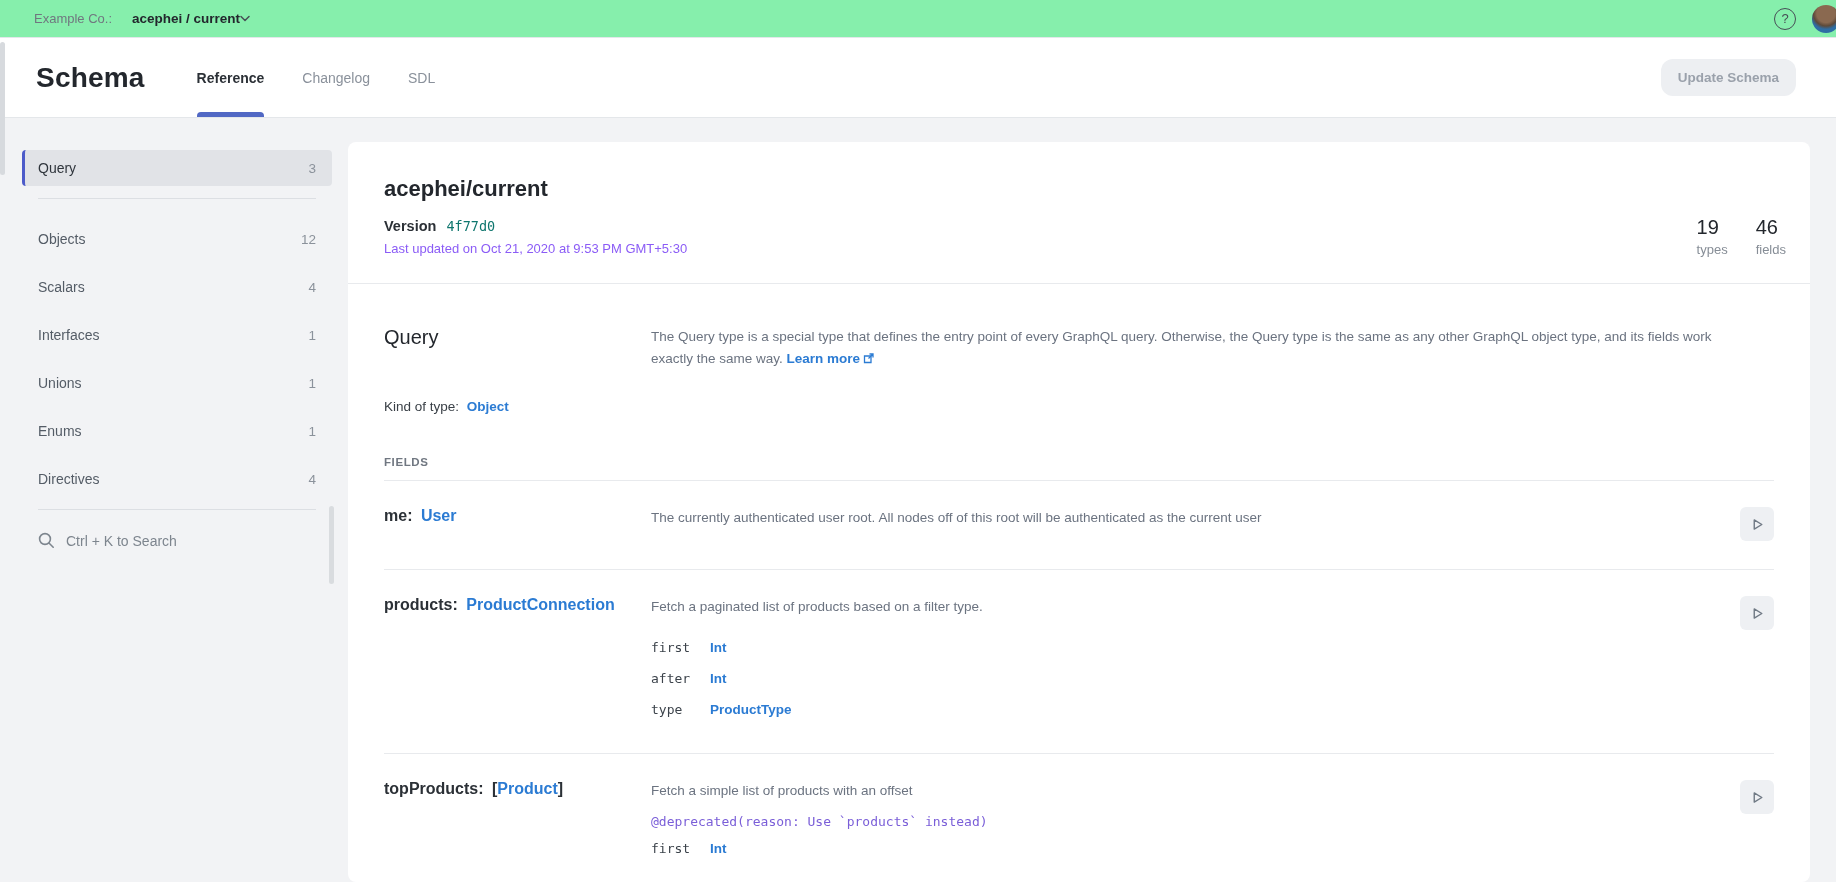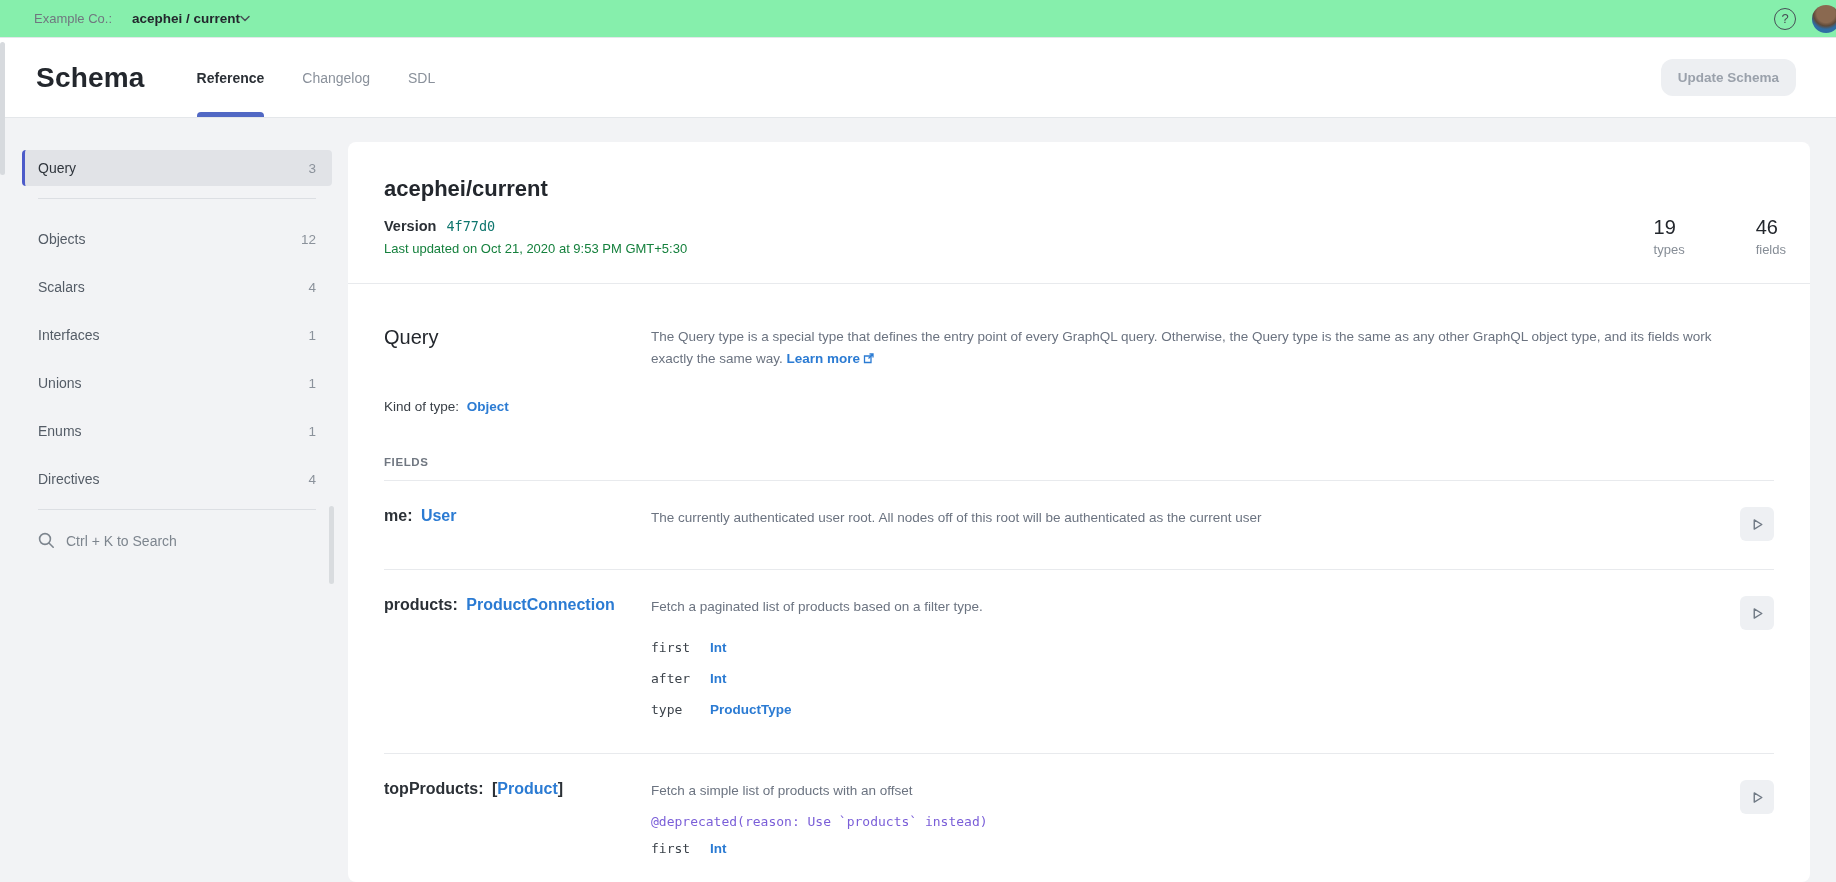--- a/index.html
+++ b/index.html
@@ -42,23 +42,23 @@
   .side-search{display:flex;align-items:center;gap:11px;padding:0 16px;margin-top:21px;color:#7d858e;font-size:14px;cursor:text;}
   .side-scrollthumb{position:absolute;right:-2px;top:388px;width:5px;height:78px;background:#d9dcdf;border-radius:3px;}
   .page-scrollthumb{position:absolute;left:0;top:42px;width:5px;height:133px;background:#d7dade;border-radius:3px;z-index:6;}
   
   .card{flex:1;background:#fff;border-radius:8px;margin:24px 26px 0 16px;overflow:hidden;}
   .card-header{display:flex;padding:34px 24px 26px 36px;}
   .graph-title{font-size:22px;font-weight:700;color:#23272d;}
   .version-line{margin-top:16px;font-size:14.5px;}
   .version-label{font-weight:700;color:#2b3036;}
   .version-hash{font-family:"DejaVu Sans Mono",monospace;font-size:13.5px;color:#0f766e;margin-left:6px;}
-  .updated-line{margin-top:7px;font-size:13px;color:#15803d;}
+  .updated-line{margin-top:7px;font-size:13px;color:#8b5cf6;}
   .stats{margin-left:auto;display:flex;gap:28px;margin-top:40px;align-items:flex-start;}
-  .stat{text-align:left;margin-left:43px;}
+  .stat{text-align:left;}
   .stat .num{font-size:20px;font-weight:500;color:#23272d;}
   .stat .lbl{font-size:13px;color:#868d96;margin-top:3px;}
   .card-divider{height:1px;background:var(--divider);border:none;margin:0;}
   .type-section{padding:42px 36px 0 36px;}
   .grid{display:grid;grid-template-columns:267px 1fr 48px;column-gap:0;}
   .type-name{font-size:20px;font-weight:500;color:#23272d;}
   .type-desc{font-size:13.5px;line-height:22px;color:#6b7380;padding-right:40px;grid-column:2/4;}
   .link{color:var(--link);font-weight:700;text-decoration:none;cursor:pointer;}
   .ext-icon{display:inline-block;margin-left:3px;vertical-align:-1px;}
   .kind-line{margin-top:28px;font-size:13.5px;color:#3a4047;}

